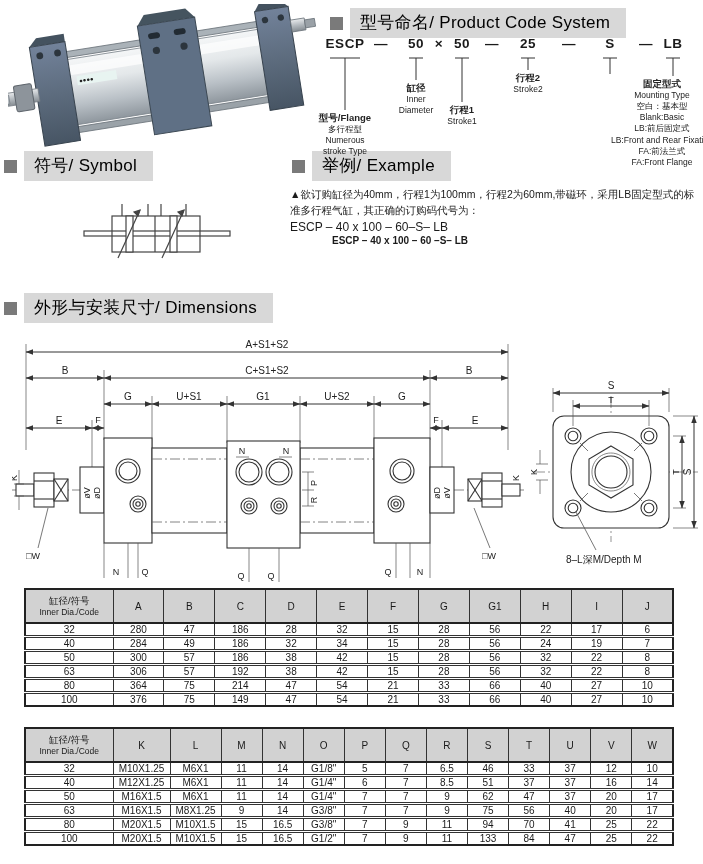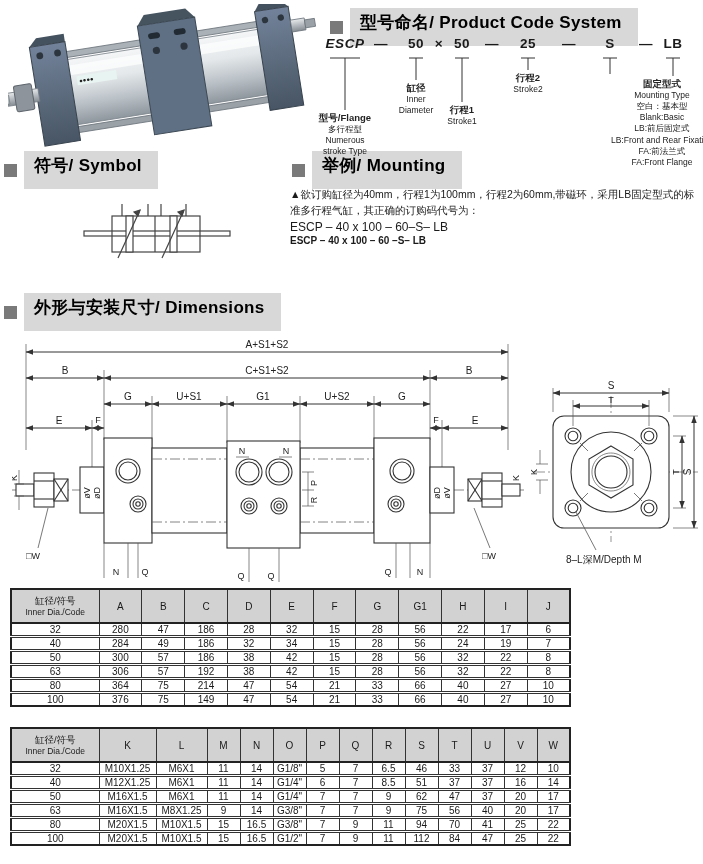--- a/index.html
+++ b/index.html
@@ -3,41 +3,41 @@
 <meta charset="utf-8">
 <style>
   * { margin:0; padding:0; box-sizing:border-box; }
   html,body { width:703px; height:864px; background:#ffffff; overflow:hidden;
               font-family:"Liberation Sans","DejaVu Sans",sans-serif; color:#1a1a1a; }
   .abs { position:absolute; }
 
   
   .sec-header { position:absolute; display:flex; align-items:center; gap:7px; }
   .sec-bullet { width:13px; height:13px; background:#7a7a7a; flex:0 0 auto; }
-  .sec-bar { background:#d8d8d8; padding:3px 16px 12px 10px; font-weight:bold;
+  .sec-bar { background:#d8d8d8; padding:3px 16px 4px 10px; font-weight:normal;
              font-size:17px; letter-spacing:0.3px; white-space:nowrap; color:#000; }
 
   
   .code-diagram { position:absolute; left:312px; top:34px; width:391px; height:134px; }
   .code-diagram svg { position:absolute; left:0; top:0; }
   .pc-part { position:absolute; top:2px; transform:translateX(-50%);
              font-size:13.5px; font-weight:bold; letter-spacing:0.5px; white-space:nowrap; }
   .pc-label { position:absolute; transform:translateX(-50%); text-align:center;
               font-size:8.5px; line-height:1.3; color:#222; white-space:nowrap; }
   .pc-label div:first-child { font-weight:bold; font-size:9.5px; }
 
   
   .example { position:absolute; left:290px; top:186px; width:412px; }
   .example .cn { font-size:10.5px; line-height:1.55; }
   .example .code-line { font-size:12px; margin-top:1px; }
   .example .en { font-size:9.5px; line-height:1.5; margin-top:9px; font-weight:bold; color:#111; }
-  .example .code-line2 { font-size:10px; font-weight:bold; margin-top:1px; }
+  .example .code-line2 { font-size:10px; font-weight:bold; margin-top:1px;margin-left:42px; }
 
   
-  .dim-table { position:absolute; left:10px; width:561px; border-collapse:collapse;
+  .dim-table { position:absolute; left:24px; width:650px; border-collapse:collapse;
                table-layout:fixed; font-size:10px; }
   .dim-table th, .dim-table td { border:1px solid #333; text-align:center; padding:0; }
   .dim-table { border:2px solid #222; }
   .dim-table thead th { background:#d2d2d2; height:34px; font-weight:normal; border-bottom:2px solid #222; }
   .dim-table thead th.corner { font-size:8.5px; line-height:1.25; }
   .dim-table thead th.corner .cn { font-size:9.5px; }
   .dim-table tbody td { height:13px; }
   .dim-table tbody tr + tr td { border-top:3px double #333; }
   #t1 thead th:first-child, #t2 thead th:first-child { width:88px; }
   #t2 thead th:nth-child(2) { width:57px; }
@@ -112,40 +112,40 @@
   <span class="sec-bar">型号命名/ Product Code System</span>
 </div>
 
 <div class="sec-header" style="left:4px; top:151px;">
   <span class="sec-bullet"></span>
   <span class="sec-bar">符号/ Symbol</span>
 </div>
 
 <div class="sec-header" style="left:292px; top:151px;">
   <span class="sec-bullet"></span>
-  <span class="sec-bar">举例/ Mounting</span>
+  <span class="sec-bar">举例/ Example</span>
 </div>
 
 <div class="sec-header" style="left:4px; top:293px;">
   <span class="sec-bullet"></span>
   <span class="sec-bar">外形与安装尺寸/ Dimensions</span>
 </div>
 
 <div class="code-diagram">
   <svg width="391" height="134" viewBox="0 0 391 134">
     <g stroke="#333" stroke-width="1" fill="none">
       <path d="M18 24 H48 M33 24 V76"></path>
       <path d="M97 24 H111 M104 24 V46"></path>
       <path d="M143 24 H157 M150 24 V68"></path>
       <path d="M209 24 H223 M216 24 V36"></path>
       <path d="M291 24 H305 M298 24 V40"></path>
       <path d="M354 24 H368 M361 24 V42"></path>
     </g>
   </svg>
-  <span class="pc-part" style="left:33px;font-style:italic;">ESCP</span>
+  <span class="pc-part" style="left:33px;">ESCP</span>
   <span class="pc-part" style="left:69px;">—</span>
   <span class="pc-part" style="left:104px;">50</span>
   <span class="pc-part" style="left:127px;">×</span>
   <span class="pc-part" style="left:150px;">50</span>
   <span class="pc-part" style="left:180px;">—</span>
   <span class="pc-part" style="left:216px;">25</span>
   <span class="pc-part" style="left:257px;">—</span>
   <span class="pc-part" style="left:298px;">S</span>
   <span class="pc-part" style="left:334px;">—</span>
   <span class="pc-part" style="left:361px;">LB</span>
@@ -642,20 +642,20 @@
       <tr>
         <td>100</td>
         <td>M20X1.5</td>
         <td>M10X1.5</td>
         <td>15</td>
         <td>16.5</td>
         <td>G1/2"</td>
         <td>7</td>
         <td>9</td>
         <td>11</td>
-        <td>112</td>
+        <td>133</td>
         <td>84</td>
         <td>47</td>
         <td>25</td>
         <td>22</td>
       </tr>
     </tbody>
 </table>
 
 </body></html>

